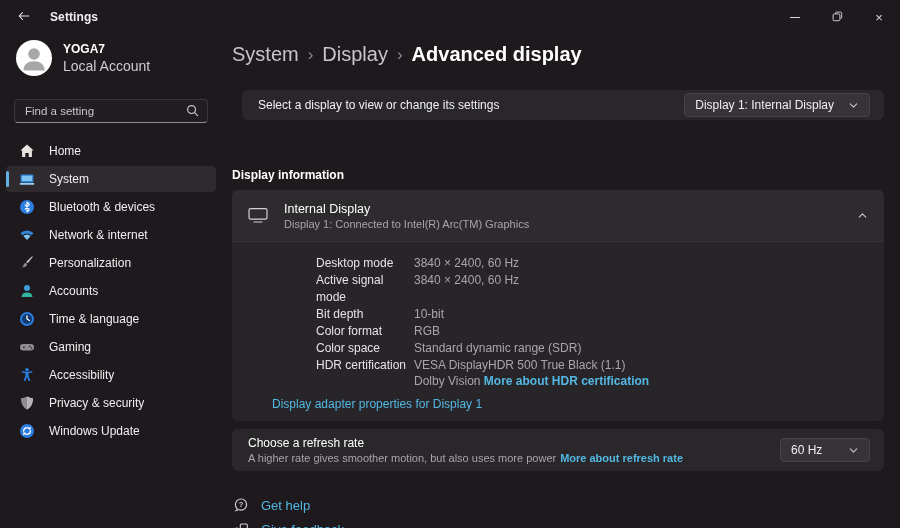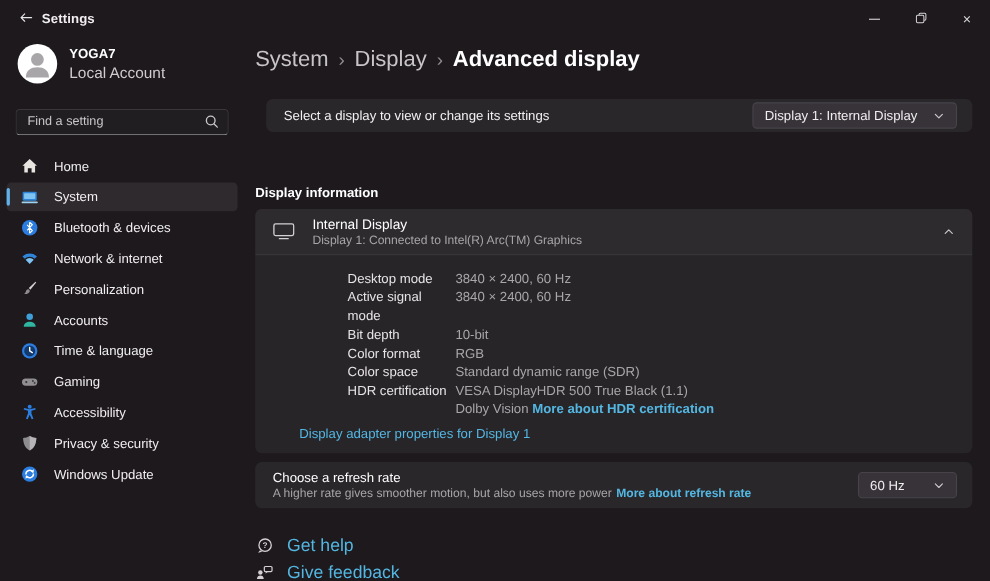--- a/index.html
+++ b/index.html
@@ -9,21 +9,21 @@
     color:#f2f0f2;
     font-family:"Liberation Sans", sans-serif;
     overflow:hidden;
     position:relative;
     -webkit-font-smoothing:antialiased;
   }
   :root { --accent:#62b0e8; --link:#53b7e2; }
 
   
   .titlebar { height:34px; display:flex; align-items:center; justify-content:space-between; }
-  .titlebar-left { display:flex; align-items:center; padding-left:8px; }
+  .titlebar-left { display:flex; align-items:center; gap:12px; padding-left:8px; }
   .back-btn { width:30px; height:26px; background:none; border:none; cursor:pointer; display:flex; align-items:center; justify-content:center; border-radius:4px; }
   .app-title { font-size:12px; font-weight:700; color:#f0eef0; letter-spacing:.1px; }
   .window-controls { display:flex; height:34px; }
   .win-btn { width:42px; height:34px; background:none; border:none; color:#d8d6d8; display:flex; align-items:center; justify-content:center; cursor:pointer; font-size:13px; }
   .min-glyph { display:inline-block; width:10px; height:1px; background:#d8d6d8; }
 
   
   .sidebar { position:absolute; top:34px; left:0; width:222px; bottom:0; }
   .user-row { display:flex; align-items:center; gap:11px; padding:0 16px; margin-top:6px; }
   .avatar { width:36px; height:36px; border-radius:50%; background:#ffffff; display:flex; align-items:center; justify-content:center; overflow:hidden; flex:0 0 auto; }
@@ -69,21 +69,21 @@
     background:#373338; border:1px solid #47434a; border-radius:4px;
     color:#f0eef0; font-size:12px; padding:0 10px; cursor:pointer; font-family:inherit;
   }
   .dropdown.narrow { width:90px; justify-content:space-between; }
   .chev { width:11px; height:11px; display:block; }
 
   .section-title { margin-top:48px; font-size:12px; font-weight:700; color:#ffffff; }
 
   .info-card { margin-top:8px; overflow:hidden; background:#282529; }
   .info-header {
-    height:42px; background:#2e2b2f; display:flex; align-items:center;
+    height:52px; background:#2e2b2f; display:flex; align-items:center;
     padding:0 16px; gap:16px; cursor:pointer;
     border-bottom:1px solid rgba(255,255,255,0.05);
   }
   .monitor-icon { width:20px; height:17px; flex:0 0 auto; }
   .info-head-text { display:flex; flex-direction:column; gap:2px; flex:1; }
   .info-title { font-size:12.5px; color:#ffffff; }
   .info-sub { font-size:11px; color:#a8a5a9; }
   .info-body { padding:13px 16px 9px 40px; }
   .detail-row { display:grid; grid-template-columns:98px 1fr; font-size:12px; line-height:17px;margin-left:44px; }
   .detail-label { color:#e6e3e6; }
@@ -94,21 +94,21 @@
 
   .refresh-card { margin-top:8px; height:42px; display:flex; align-items:center; justify-content:space-between; padding:0 14px 0 16px; }
   .refresh-text { display:flex; flex-direction:column; gap:2px;justify-content:center; }
   .refresh-title { font-size:12px; color:#ffffff; }
   .refresh-sub { font-size:11px; color:#a8a5a9; }
   .refresh-sub .inline-link { font-size:11px; margin-left:4px; }
 
   .footer { margin-top:24px; display:flex; flex-direction:column; gap:3px; }
   .footer-row { display:flex; align-items:center; gap:12px; height:21px; }
   .footer-icon { width:17px; height:17px; display:flex; align-items:center; justify-content:center; }
-  .footer-link { font-size:16px; color:var(--link); text-decoration:none; cursor:pointer; }
+  .footer-link { font-size:13px; color:var(--link); text-decoration:none; cursor:pointer; }
 </style>
 </head>
 <body>
 
 <div class="titlebar">
   <div class="titlebar-left">
     <button class="back-btn">
       <span>
         <svg width="15" height="14" viewBox="0 0 16 16">
             <path d="M14 8 H3 M6.8 4.2 L3 8 L6.8 11.8" stroke="#e8e6e8" stroke-width="1.2" fill="none" stroke-linecap="round" stroke-linejoin="round"></path>

